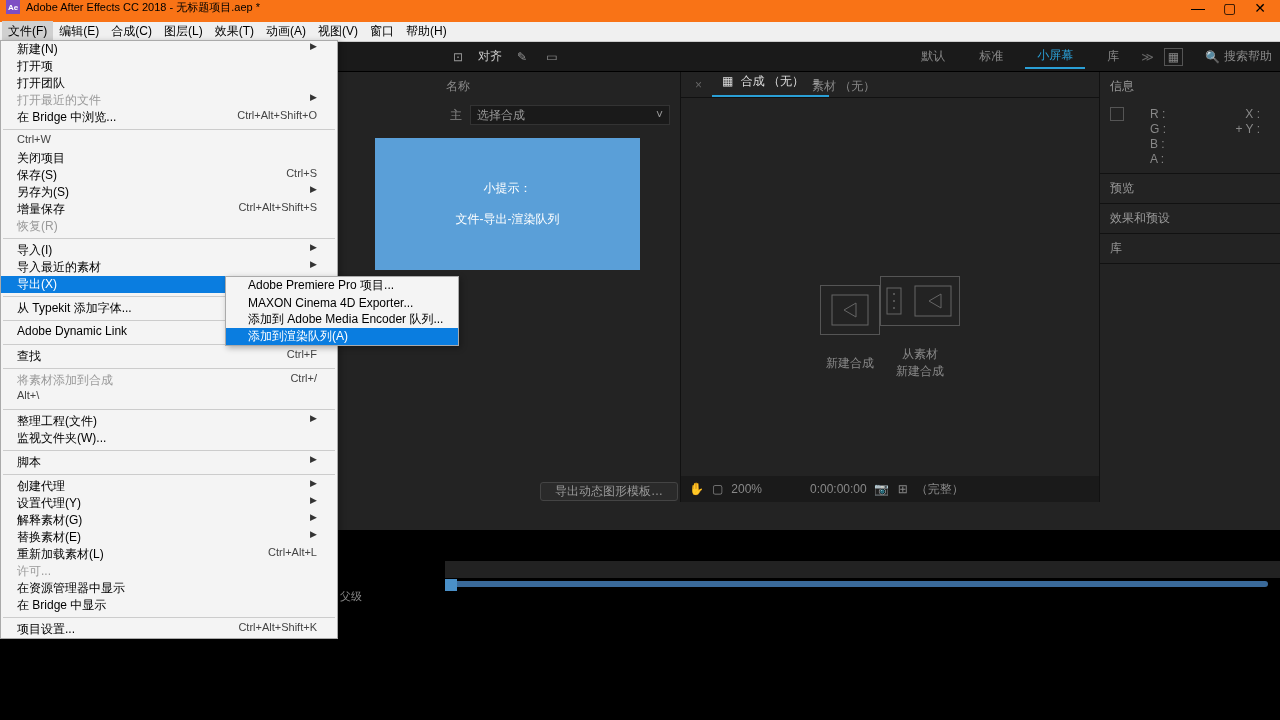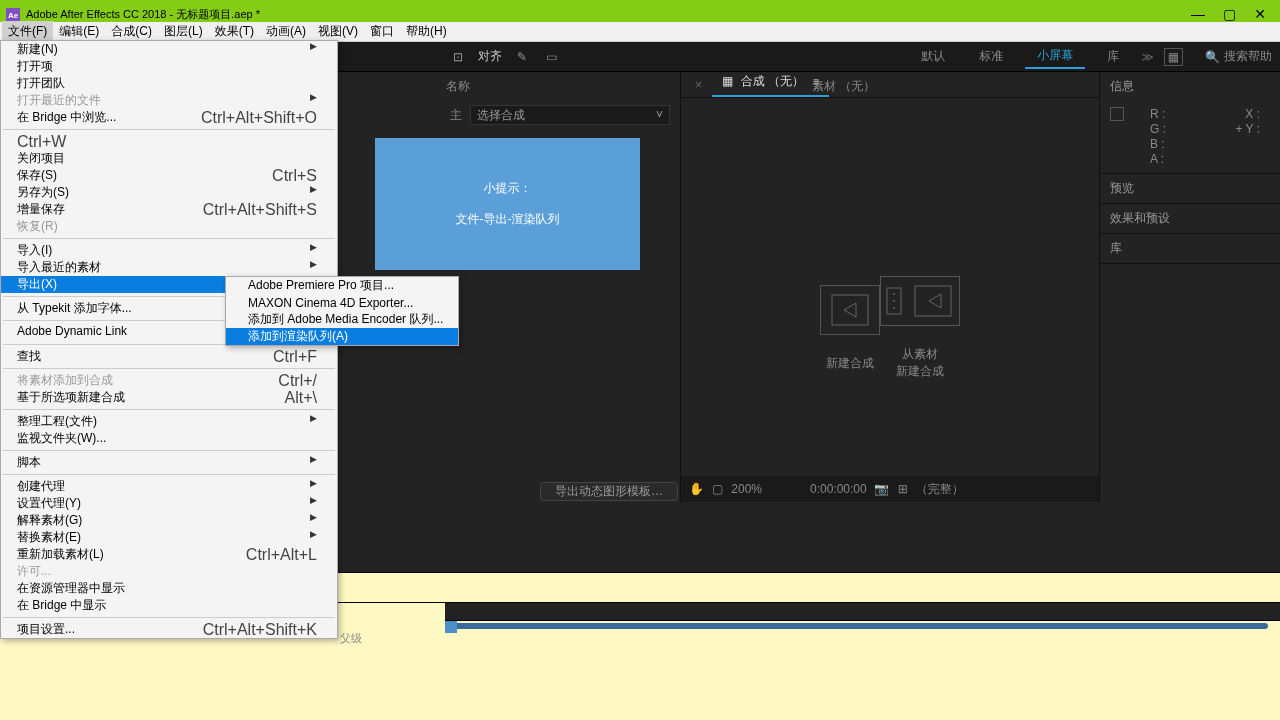--- a/index.html
+++ b/index.html
@@ -1,19 +1,19 @@
 <!DOCTYPE html>
 <html><head>
 <meta charset="utf-8">
 <style>
 * { margin: 0; padding: 0; box-sizing: border-box; font-family: "Segoe UI", "Microsoft YaHei", sans-serif; font-size: 12px; }
 body { background: #1e1e1e; color: #ccc; width: 1280px; height: 720px; overflow: hidden; position: relative; }
 
 
-.titlebar { height: 22px; background: #84cc16; color: #000; display: flex; align-items: flex-end; padding: 0 6px; }
+.titlebar { height: 22px; background: #f97316; color: #000; display: flex; align-items: flex-start; padding: 0 6px; }
 .titlebar .aelogo { width: 14px; height: 14px; background: #7d4ec4; margin-right: 6px; display: flex; align-items: center; justify-content: center; color: #fff; font-size: 8px; font-weight: bold; }
 .titlebar .title { flex: 1; font-size: 11px; }
 .titlebar .winctrl { display: flex; gap: 18px; padding-right: 8px; }
 .titlebar .winctrl span { font-size: 14px; cursor: default; }
 
 
 .menubar { height: 20px; background: #f0f0f0; color: #000; display: flex; align-items: center; padding: 0 2px; border-bottom: 1px solid #ccc; }
 .menubar .mitem { padding: 2px 6px; font-size: 12px; }
 .menubar .mitem.open { background: #d0d0d0; }
 
@@ -55,35 +55,35 @@
 .proj-mid { display: flex; align-items: center; gap: 8px; padding: 4px 10px; color: #888; font-size: 11px; }
 .proj-select { flex: 1; background: #1a1a1a; color: #999; height: 20px; display: flex; align-items: center; padding: 0 6px; border: 1px solid #333; }
 
 
 .tipbox { position: absolute; left: 375px; top: 138px; width: 265px; height: 132px; background: #5a9fd8; color: #fff; display: flex; flex-direction: column; align-items: center; justify-content: center; gap: 14px; font-size: 18px; z-index: 5; }
 
 
 .export-btn { position: absolute; left: 540px; top: 476px; padding: 0 14px; border: 1px solid #444; color: #999; background: #2a2a2a; border-radius: 3px; }
 
 
-.timeline { position: absolute; left: 0; right: 0; bottom: 0; height: 148px; background: #fef9c3; border-top: 1px solid #000; }
+.timeline { position: absolute; left: 0; right: 0; bottom: 0; height: 190px; background: #000000; border-top: 1px solid #000; }
 .tl-header { height: 30px; display: flex; align-items: center; padding: 0 8px; gap: 6px; border-bottom: 1px solid #000; }
 .tl-header span { color: #666; font-size: 11px; }
 .tl-ruler { height: 18px; background: #222; border-bottom: 1px solid #000; position: relative; margin-left: 445px; }
 .tl-play { position: absolute; left: 445px; top: 48px; width: 12px; height: 12px; background: #4a8fc7; }
 .tl-scroll { position: absolute; left: 445px; right: 12px; top: 50px; height: 6px; background: #3a6a9a; border-radius: 3px; }
 .tl-collabel { position: absolute; left: 340px; top: 58px; color: #888; font-size: 11px; }
 
 
 .file-menu { position: absolute; left: 0; top: 40px; width: 338px; background: #f4f4f4; color: #000; border: 1px solid #aaa; box-shadow: 2px 2px 6px rgba(0,0,0,.3); z-index: 100; }
 .file-menu .row { display: flex; align-items: flex-start; height: 17px; padding: 0 20px 0 16px; font-size: 12px; }
 .file-menu .row.disabled { color: #999; }
 .file-menu .row.highlight { background: #0a7de0; color: #fff; }
 .file-menu .row .lab { flex: 1; }
-.file-menu .row .sc { color: #444; font-size: 16px; }
+.file-menu .row .sc { color: #444; font-size: 11px; }
 .file-menu .row .arr { font-size: 9px; color: #333; }
 .file-menu .row.highlight .arr, .file-menu .row.highlight .sc { color: #fff; }
 .file-menu .sep { height: 1px; background: #ccc; margin: 3px 2px; }
 
 
 .quit-peek { position: absolute; left: 230px; top: 48px; display: flex; align-items: center; gap: 10px; color: #000; font-size: 12px; z-index: 50; }
 .quit-peek .curve { width: 30px; height: 30px; border: 3px solid #000; border-top: none; border-right: none; border-radius: 0 0 0 20px; position: absolute; left: -92px; top: 6px; }
 
 
 .export-menu { position: absolute; left: 225px; top: 276px; width: 234px; background: #f4f4f4; color: #000; border: 1px solid #aaa; box-shadow: 2px 2px 6px rgba(0,0,0,.3); z-index: 110; }
@@ -331,21 +331,20 @@
     <div class="row">
       <span class="lab">查找</span>
       <span class="sc">Ctrl+F</span>
     </div>
     <div class="sep"></div>
     <div class="row disabled">
       <span class="lab">将素材添加到合成</span>
       <span class="sc">Ctrl+/</span>
     </div>
     <div class="row">
-      <span class="lab">基于所选项新建合成</span>
       <span class="sc">Alt+\</span>
     </div>
     <div class="sep"></div>
     <div class="row">
       <span class="lab">整理工程(文件)</span>
       <span class="arr">▶</span>
     </div>
     <div class="row">
       <span class="lab">监视文件夹(W)...</span>
     </div>

